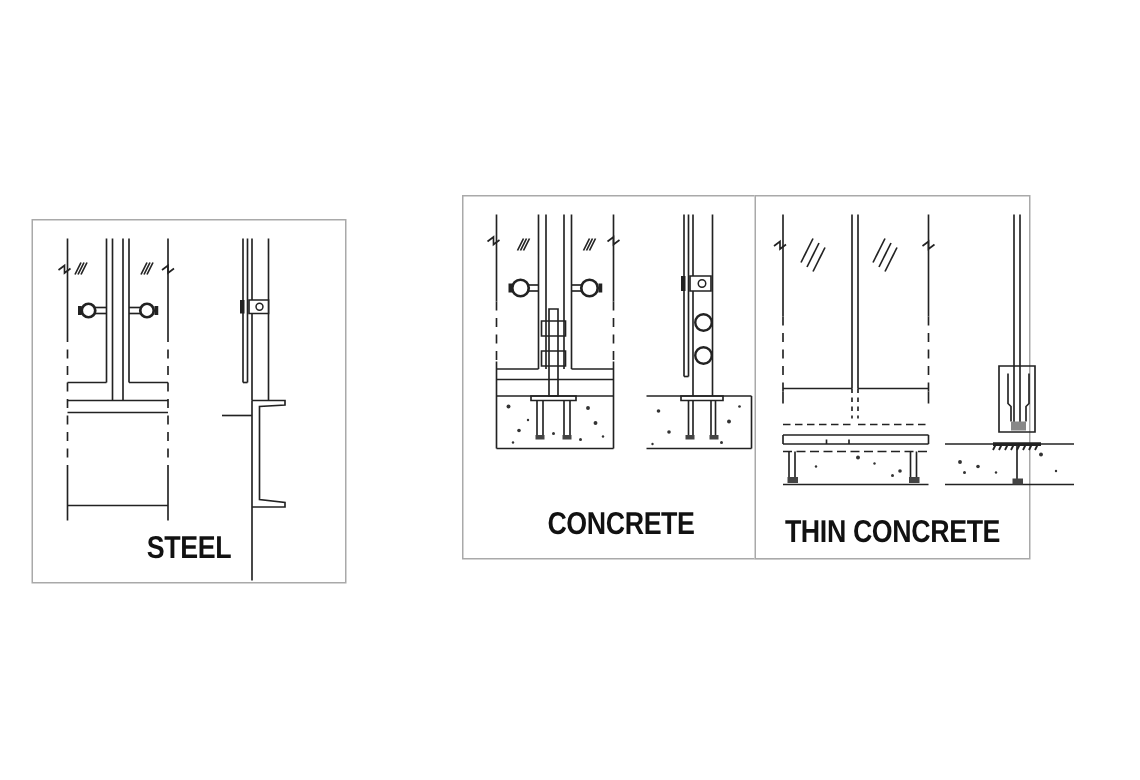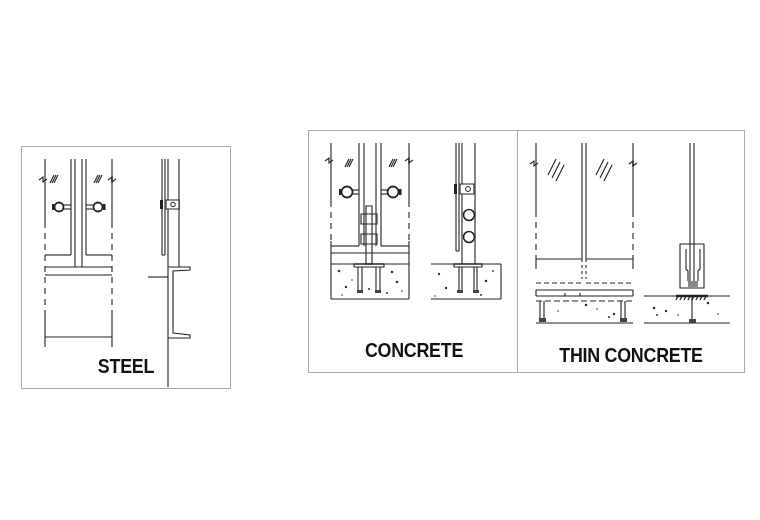--- a/index.html
+++ b/index.html
@@ -161,21 +161,21 @@
         <circle cx="137" cy="157" r="1.2"></circle>
         <circle cx="177" cy="150" r="1.3"></circle>
       <circle cx="184" cy="140" r="0.9"></circle>
         <circle cx="172" cy="164" r="1"></circle>
         <circle cx="126" cy="165" r="0.8"></circle>
     </g>
   </svg>
   <div class="label" style="top:207px;">CONCRETE</div>
 </div>
 
-<div class="panel" style="left:517px; top:130px; width:228px; height:243px;">
+<div class="panel" style="left:503px; top:130px; width:184px; height:243px;">
   <svg width="212" height="243" viewBox="0 0 212 243">
     <g stroke="#222" stroke-width="1.1" fill="none">
 
       <line x1="18" y1="12" x2="18" y2="80"></line>
       <line x1="18" y1="80" x2="18" y2="130" stroke-dasharray="6,5"></line>
       <line x1="18" y1="130" x2="18" y2="138"></line>
       <line x1="115" y1="12" x2="115" y2="80"></line>
       <line x1="115" y1="80" x2="115" y2="130" stroke-dasharray="6,5"></line>
       <line x1="115" y1="130" x2="115" y2="138"></line>
       <path d="M12,33 l4,-3 l0,5 l4,-3"></path>

